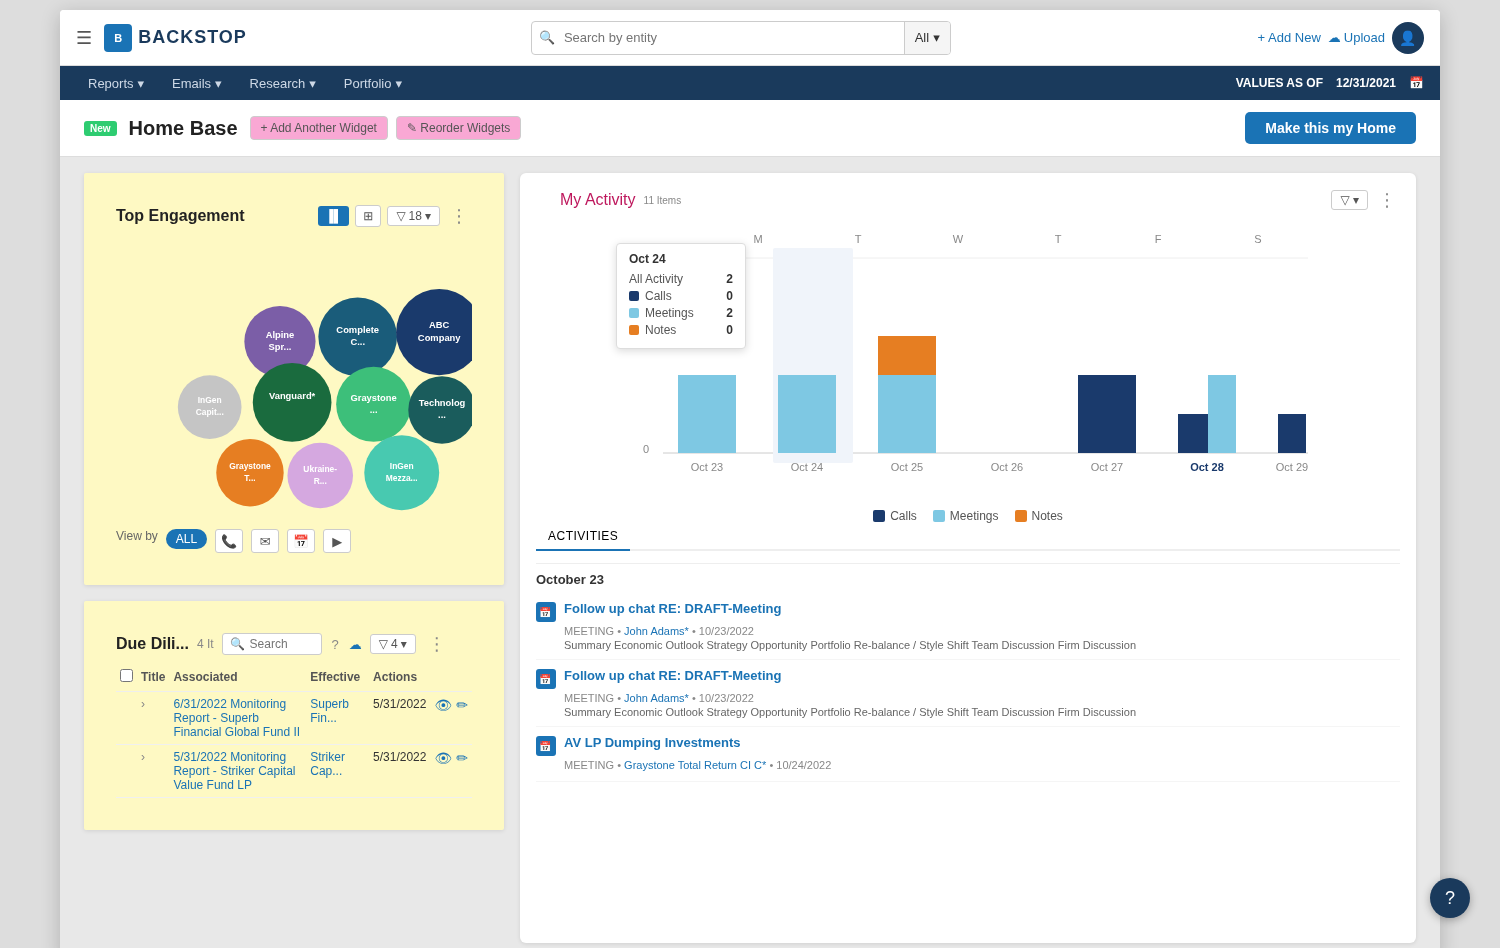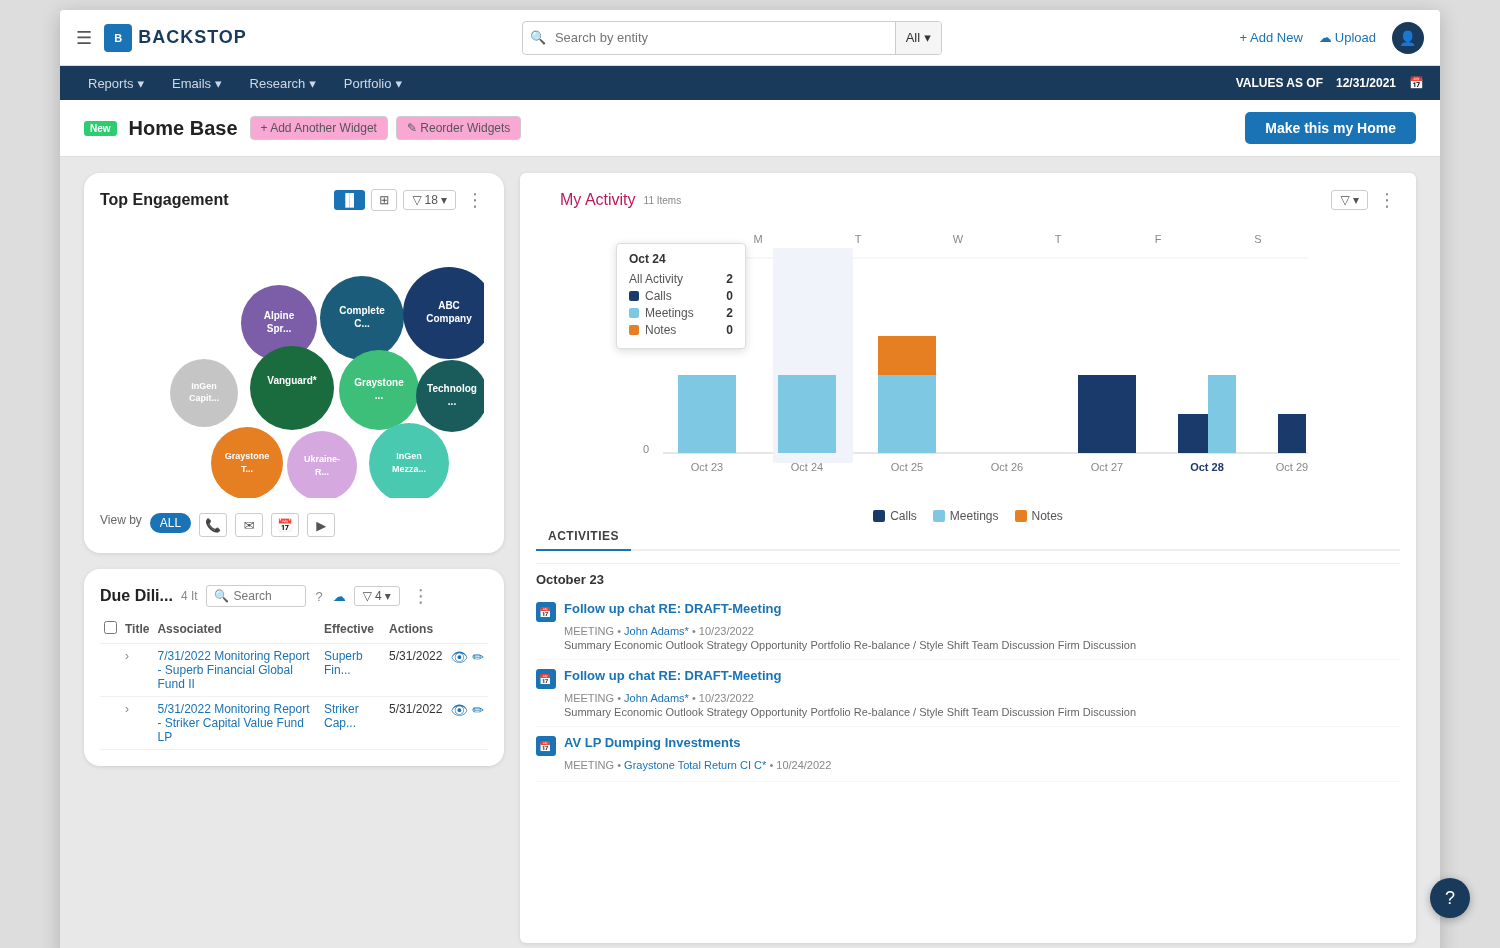--- a/index.html
+++ b/index.html
@@ -39,21 +39,21 @@
     .search-input {
       border: none; outline: none; flex: 1;
       font-size: 13px; color: #333;
       background: transparent;
     }
     .search-all {
       padding: 0 10px; font-size: 13px; color: #333;
       display: flex; align-items: center; gap: 4px; cursor: pointer;
       background: #f5f5f5; height: 100%; border-left: 1px solid #ccc;
     }
-    .top-actions { display: flex; align-items: center; gap: 16px; margin-left: 23px; }
+    .top-actions { display: flex; align-items: center; gap: 7px; margin-left: 23px; }
     .add-new-btn { color: #1a73b5; font-size: 13px; cursor: pointer; display: flex; align-items: center; gap: 3px; }
     .upload-btn { color: #1a73b5; font-size: 13px; cursor: pointer; display: flex; align-items: center; gap: 3px; }
     .avatar { width: 32px; height: 32px; border-radius: 50%; background: #1a3a5c; display: flex; align-items: center; justify-content: center; color: white; font-size: 14px; cursor: pointer; }
 
     
     .nav-bar {
       background: #1a3a5c;
       height: 34px;
       display: flex;
       align-items: center;
@@ -123,23 +123,23 @@
       display: flex;
       gap: 16px;
       background: #e8e8e8;
       min-height: calc(948px - 56px - 34px - 56px);
     }
     .left-col { width: 420px; flex-shrink: 0; display: flex; flex-direction: column; gap: 16px; }
     .right-col { flex: 1; display: flex; flex-direction: column; gap: 0; }
 
     
     .widget-card {
-      background: #ffffff;
-      border-radius: 16px;
-      padding: 16px;
+      background: #fef9c3;
+      border-radius: 2px;
+      padding: 32px;
       box-shadow: 0 1px 4px rgba(0,0,0,0.1);
     }
     .widget-header {
       display: flex; align-items: center; gap: 8px; margin-bottom: 12px;
     }
     .widget-title { font-size: 16px; font-weight: bold; color: #222; }
     .widget-controls { display: flex; align-items: center; gap: 6px; margin-left: auto; }
     .ctrl-btn {
       background: #1a73b5;
       color: white;
@@ -265,22 +265,22 @@
     .chart-legend { display: flex; align-items: center; gap: 16px; justify-content: center; margin-top: 6px; }
     .legend-item { display: flex; align-items: center; gap: 5px; font-size: 12px; color: #555; }
     .legend-dot { width: 12px; height: 12px; border-radius: 2px; }
 
     
     .activity-tabs { border-bottom: 2px solid #eee; margin-bottom: 12px; }
     .activity-tab {
       display: inline-block;
       padding: 6px 12px;
       font-size: 12px;
-      font-weight: bold;
-      color: #404040;
+      font-weight: normal;
+      color: #000000;
       border-bottom: 2px solid #1a73b5;
       margin-bottom: -2px;
       cursor: pointer;
       letter-spacing: 0.5px;
     }
 
     
     .activity-section-date { font-size: 13px; font-weight: bold; color: #333; padding: 8px 0 6px; border-top: 1px solid #eee; }
     .activity-item { padding: 8px 0; border-bottom: 1px solid #f5f5f5; }
     .activity-item-header { display: flex; align-items: flex-start; gap: 8px; margin-bottom: 3px; }
@@ -482,21 +482,21 @@
                 <th>Associated</th>
                 <th>Effective</th>
                 <th>Actions</th>
                 <th style="width:12px;"></th>
               </tr>
             </thead>
             <tbody>
               <tr>
                 <td class="checkbox-cell"></td>
                 <td class="expand-cell">›</td>
-                <td><span class="dd-link">7/31/2022 Monitoring Report - Superb Financial Global Fund II</span></td>
+                <td><span class="dd-link">6/31/2022 Monitoring Report - Superb Financial Global Fund II</span></td>
                 <td><span class="dd-link">Superb Fin...</span></td>
                 <td>5/31/2022</td>
                 <td>
                   <div class="dd-actions">
                     <span class="dd-action-icon">👁</span>
                     <span class="dd-action-icon">✏</span>
                   </div>
                 </td>
               </tr>
               <tr>

